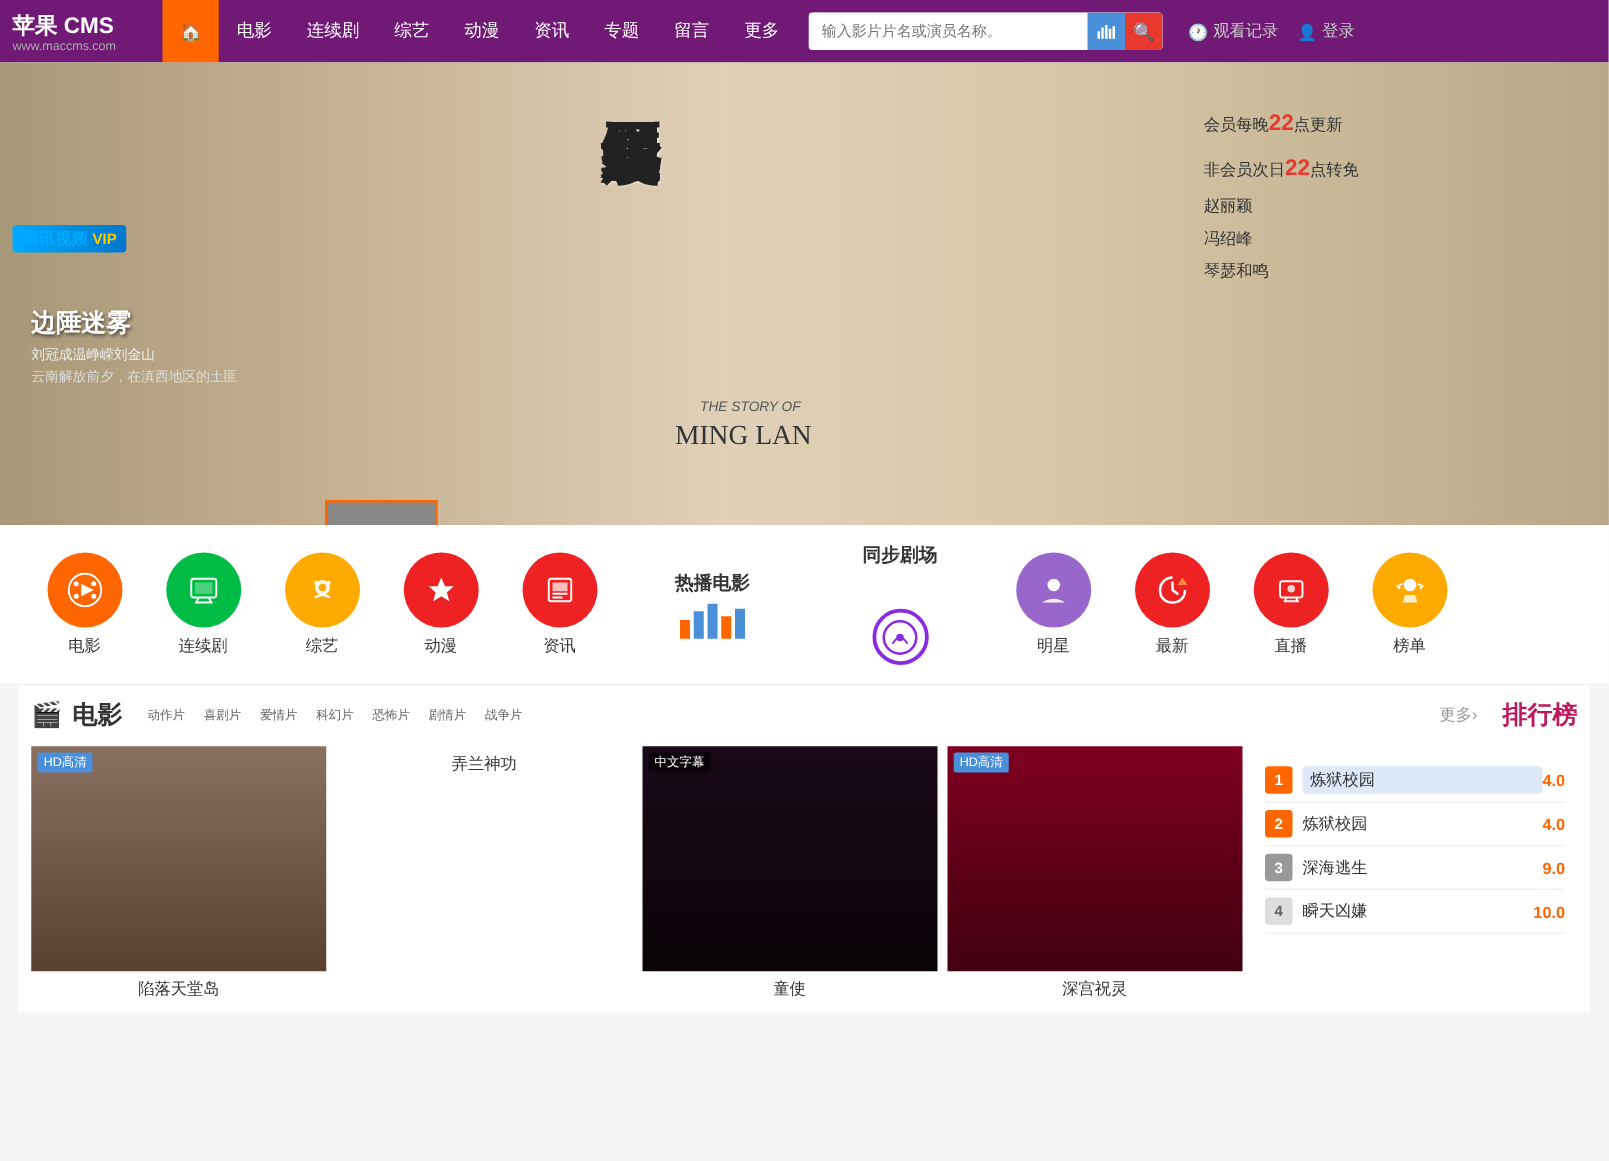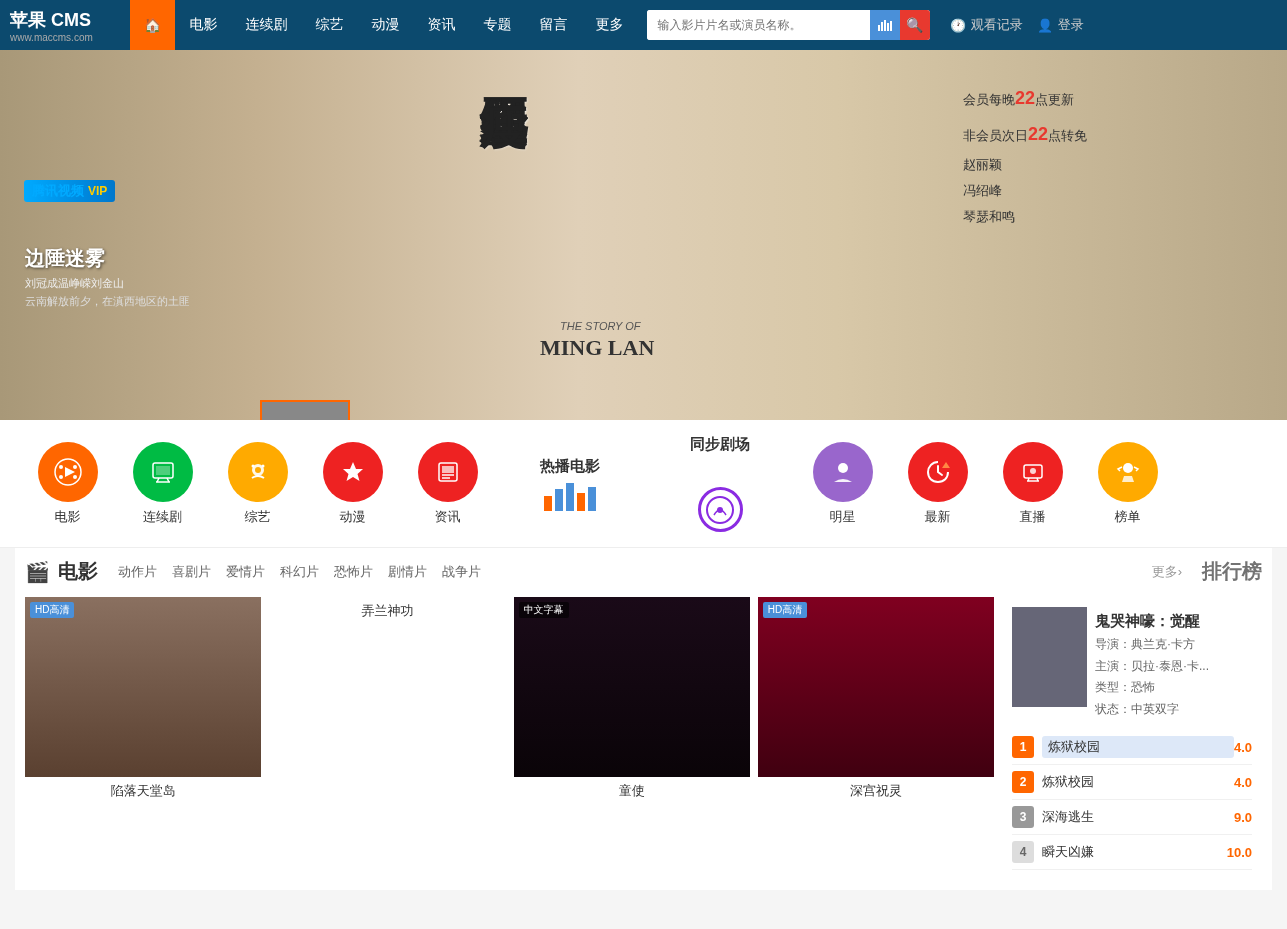--- a/index.html
+++ b/index.html
@@ -1,36 +1,36 @@
 <!DOCTYPE html>
 <html><head>
   <meta charset="utf-8">
   <style>
     * { margin: 0; padding: 0; box-sizing: border-box; }
     body { font-family: "Microsoft YaHei", "PingFang SC", sans-serif; background: #f5f5f5; width: 1287px; overflow-x: hidden; }
 
     
-    .header { display: flex; align-items: center; background: #0c4a6e; height: 50px; padding: 0 10px; gap: 0; }
+    .header { display: flex; align-items: center; background: #701a75; height: 50px; padding: 0 10px; gap: 0; }
     .logo { display: flex; flex-direction: column; justify-content: center; width: 120px; }
     .logo-title { color: #fff; font-size: 18px; font-weight: bold; }
     .logo-subtitle { color: #aaa; font-size: 10px; }
     .nav { display: flex; align-items: center; height: 100%; }
     .nav-item { color: #fff; padding: 0 14px; height: 50px; display: flex; align-items: center; font-size: 14px; cursor: pointer; }
     .nav-item.home { background: #f60; }
     .search-area { display: flex; align-items: center; margin-left: 10px; }
     .search-box { display: flex; align-items: center; background: #fff; border-radius: 3px; overflow: hidden; height: 30px; }
     .search-input { border: none; outline: none; padding: 0 10px; width: 223px; font-size: 12px; height: 100%; }
     .search-btn-bar { background: #4a90d9; width: 30px; height: 30px; display: flex; align-items: center; justify-content: center; cursor: pointer; }
     .search-btn { background: #e8392f; width: 30px; height: 30px; display: flex; align-items: center; justify-content: center; cursor: pointer; color: #fff; font-size: 14px; }
     .header-right { display: flex; align-items: center; margin-left: 20px; gap: 15px; }
     .header-right-item { color: #ccc; font-size: 13px; display: flex; align-items: center; gap: 4px; cursor: pointer; }
 
     
     .banner { width: 100%; height: 370px; background: linear-gradient(135deg, #c8b89a 0%, #d4c4a8 30%, #e8d9c0 50%, #c0b090 80%, #a89070 100%); position: relative; overflow: hidden; }
-    .banner-vip { position: absolute; top: 130px; left: 24px; background: linear-gradient(90deg, #00aaff, #0077cc); border-radius: 3px; padding: 2px 8px; display: flex; align-items: center; gap: 4px; text-align: center; }
+    .banner-vip { position: absolute; top: 130px; left: 10px; background: linear-gradient(90deg, #00aaff, #0077cc); border-radius: 3px; padding: 2px 8px; display: flex; align-items: center; gap: 4px; text-align: center; }
 
     
     .icon-bar { background: #fff; padding: 15px 20px; display: flex; align-items: center; gap: 0; border-bottom: 1px solid #eee; }
     .icon-item { display: flex; flex-direction: column; align-items: center; gap: 6px; width: 95px; cursor: pointer; }
     .icon-circle { width: 60px; height: 60px; border-radius: 50%; display: flex; align-items: center; justify-content: center; font-size: 24px; }
     .icon-label { font-size: 13px; color: #333; }
     .icon-special { display: flex; flex-direction: column; align-items: center; width: 120px; }
     .icon-special-label { font-size: 15px; font-weight: bold; color: #333; margin-bottom: 5px; }
     .icon-bar-chart { display: flex; align-items: flex-end; gap: 3px; height: 30px; }
     .bar { width: 8px; background: #4a90d9; }
@@ -38,23 +38,23 @@
     .bar:nth-child(2) { height: 22px; background: #4a90d9; }
     .bar:nth-child(3) { height: 28px; background: #4a90d9; }
     .bar:nth-child(4) { height: 18px; background: #f60; }
     .bar:nth-child(5) { height: 24px; background: #4a90d9; }
     .icon-theater { display: flex; flex-direction: column; align-items: center; width: 120px; }
     .theater-icon { width: 45px; height: 45px; border-radius: 50%; border: 3px solid #8a2be2; display: flex; align-items: center; justify-content: center; }
     .section-header { display: flex; align-items: center; margin-bottom: 12px; }
     .section-icon { color: #f60; font-size: 20px; margin-right: 8px; }
     .section-title { font-size: 20px; font-weight: bold; color: #333; margin-right: 20px; }
     .section-tabs { display: flex; gap: 15px; }
-    .section-tab { font-size: 13px; color: #666; cursor: pointer; font-family: Liberation Mono, monospace; }
+    .section-tab { font-size: 10px; color: #666; cursor: pointer; font-family: Liberation Mono, monospace; }
     .section-more { margin-left: auto; display: flex; align-items: center; color: #999; font-size: 13px; cursor: pointer; }
-    .section-ranking { font-size: 20px; font-weight: bold; color: #737373; margin-left: 20px; }
+    .section-ranking { font-size: 20px; font-weight: bold; color: #be185d; margin-left: 20px; }
 
     
     .movie-grid { display: flex; gap: 8px; }
     .movie-card { flex: 1; cursor: pointer; }
     .movie-thumb { width: 100%; height: 180px; background: #555; position: relative; overflow: hidden; }
     .movie-badge { position: absolute; top: 5px; left: 5px; background: #4a90d9; color: #fff; font-size: 10px; padding: 1px 5px; border-radius: 2px; }
     .movie-badge.hd { background: #4a90d9; }
     .movie-badge.subtitle { background: rgba(0,0,0,0.6); }
     .movie-name { font-size: 13px; color: #333; margin-top: 5px; text-align: center; }
 
@@ -144,21 +144,21 @@
 
   <div style="position:absolute;left:260px;top:350px;width:90px;height:55px;background:#888;border:2px solid #f60;z-index:10;display:flex;align-items:center;justify-content:center;">
     
   </div>
 
   <div style="position:absolute;left:480px;top:10px;z-index:5;">
     <div style="color:#222;font-size:48px;font-weight:bold;font-family:serif;line-height:1.0;writing-mode:vertical-rl;height:300px;text-shadow:1px 1px 2px rgba(255,255,255,0.3);">知否知否应是绿肥红瘦</div>
   </div>
 
   <div style="position:absolute;left:560px;top:270px;z-index:6;font-size:11px;color:#555;font-style:italic;">THE STORY OF</div>
-  <div style="position:absolute;left:540px;top:285px;z-index:6;font-size:22px;color:#333;font-weight:bold;font-family:serif;">MING LAN</div>
+  <div style="position:absolute;left:540px;top:285px;z-index:6;font-size:22px;color:#333;font-weight:normal;font-family:serif;">MING LAN</div>
 
   <div style="position:absolute;right:200px;top:30px;z-index:10;font-size:13px;line-height:2.0;color:#333;">
     <div>会员每晚<span style="color:#e8392f;font-size:18px;font-weight:bold;">22</span>点更新</div>
     <div>非会员次日<span style="color:#e8392f;font-size:18px;font-weight:bold;">22</span>点转免</div>
     <div>赵丽颖</div>
     <div>冯绍峰</div>
     <div>琴瑟和鸣</div>
   </div>
 </div>
 
@@ -337,30 +337,20 @@
             <div class="movie-thumb" style="background:linear-gradient(180deg,#800020,#400010);">
               <span class="movie-badge hd">HD高清</span>
             </div>
             <div class="movie-name">深宫祝灵</div>
           </div>
         </div>
       </div>
 
       <div class="rankings-right" style="width:260px;">
 
-        <div class="rank-top">
-          <div class="rank-thumb" style="background:#667;width:75px;height:100px;"></div>
-          <div class="rank-info">
-            <div class="title">鬼哭神嚎：觉醒</div>
-            <div>导演：<span>典兰克·卡方</span></div>
-            <div>主演：<span>贝拉·泰恩·卡...</span></div>
-            <div>类型：<span>恐怖</span></div>
-            <div>状态：<span>中英双字</span></div>
-          </div>
-        </div>
 
         <div class="rank-list">
           <div class="rank-item">
             <div class="rank-num gold">1</div>
             <span class="rank-name" style="background:#dde8f8;padding:2px 6px;border-radius:3px;">炼狱校园</span>
             <span class="rank-score">4.0</span>
           </div>
           <div class="rank-item">
             <div class="rank-num gold">2</div>
             <span class="rank-name">炼狱校园</span>

